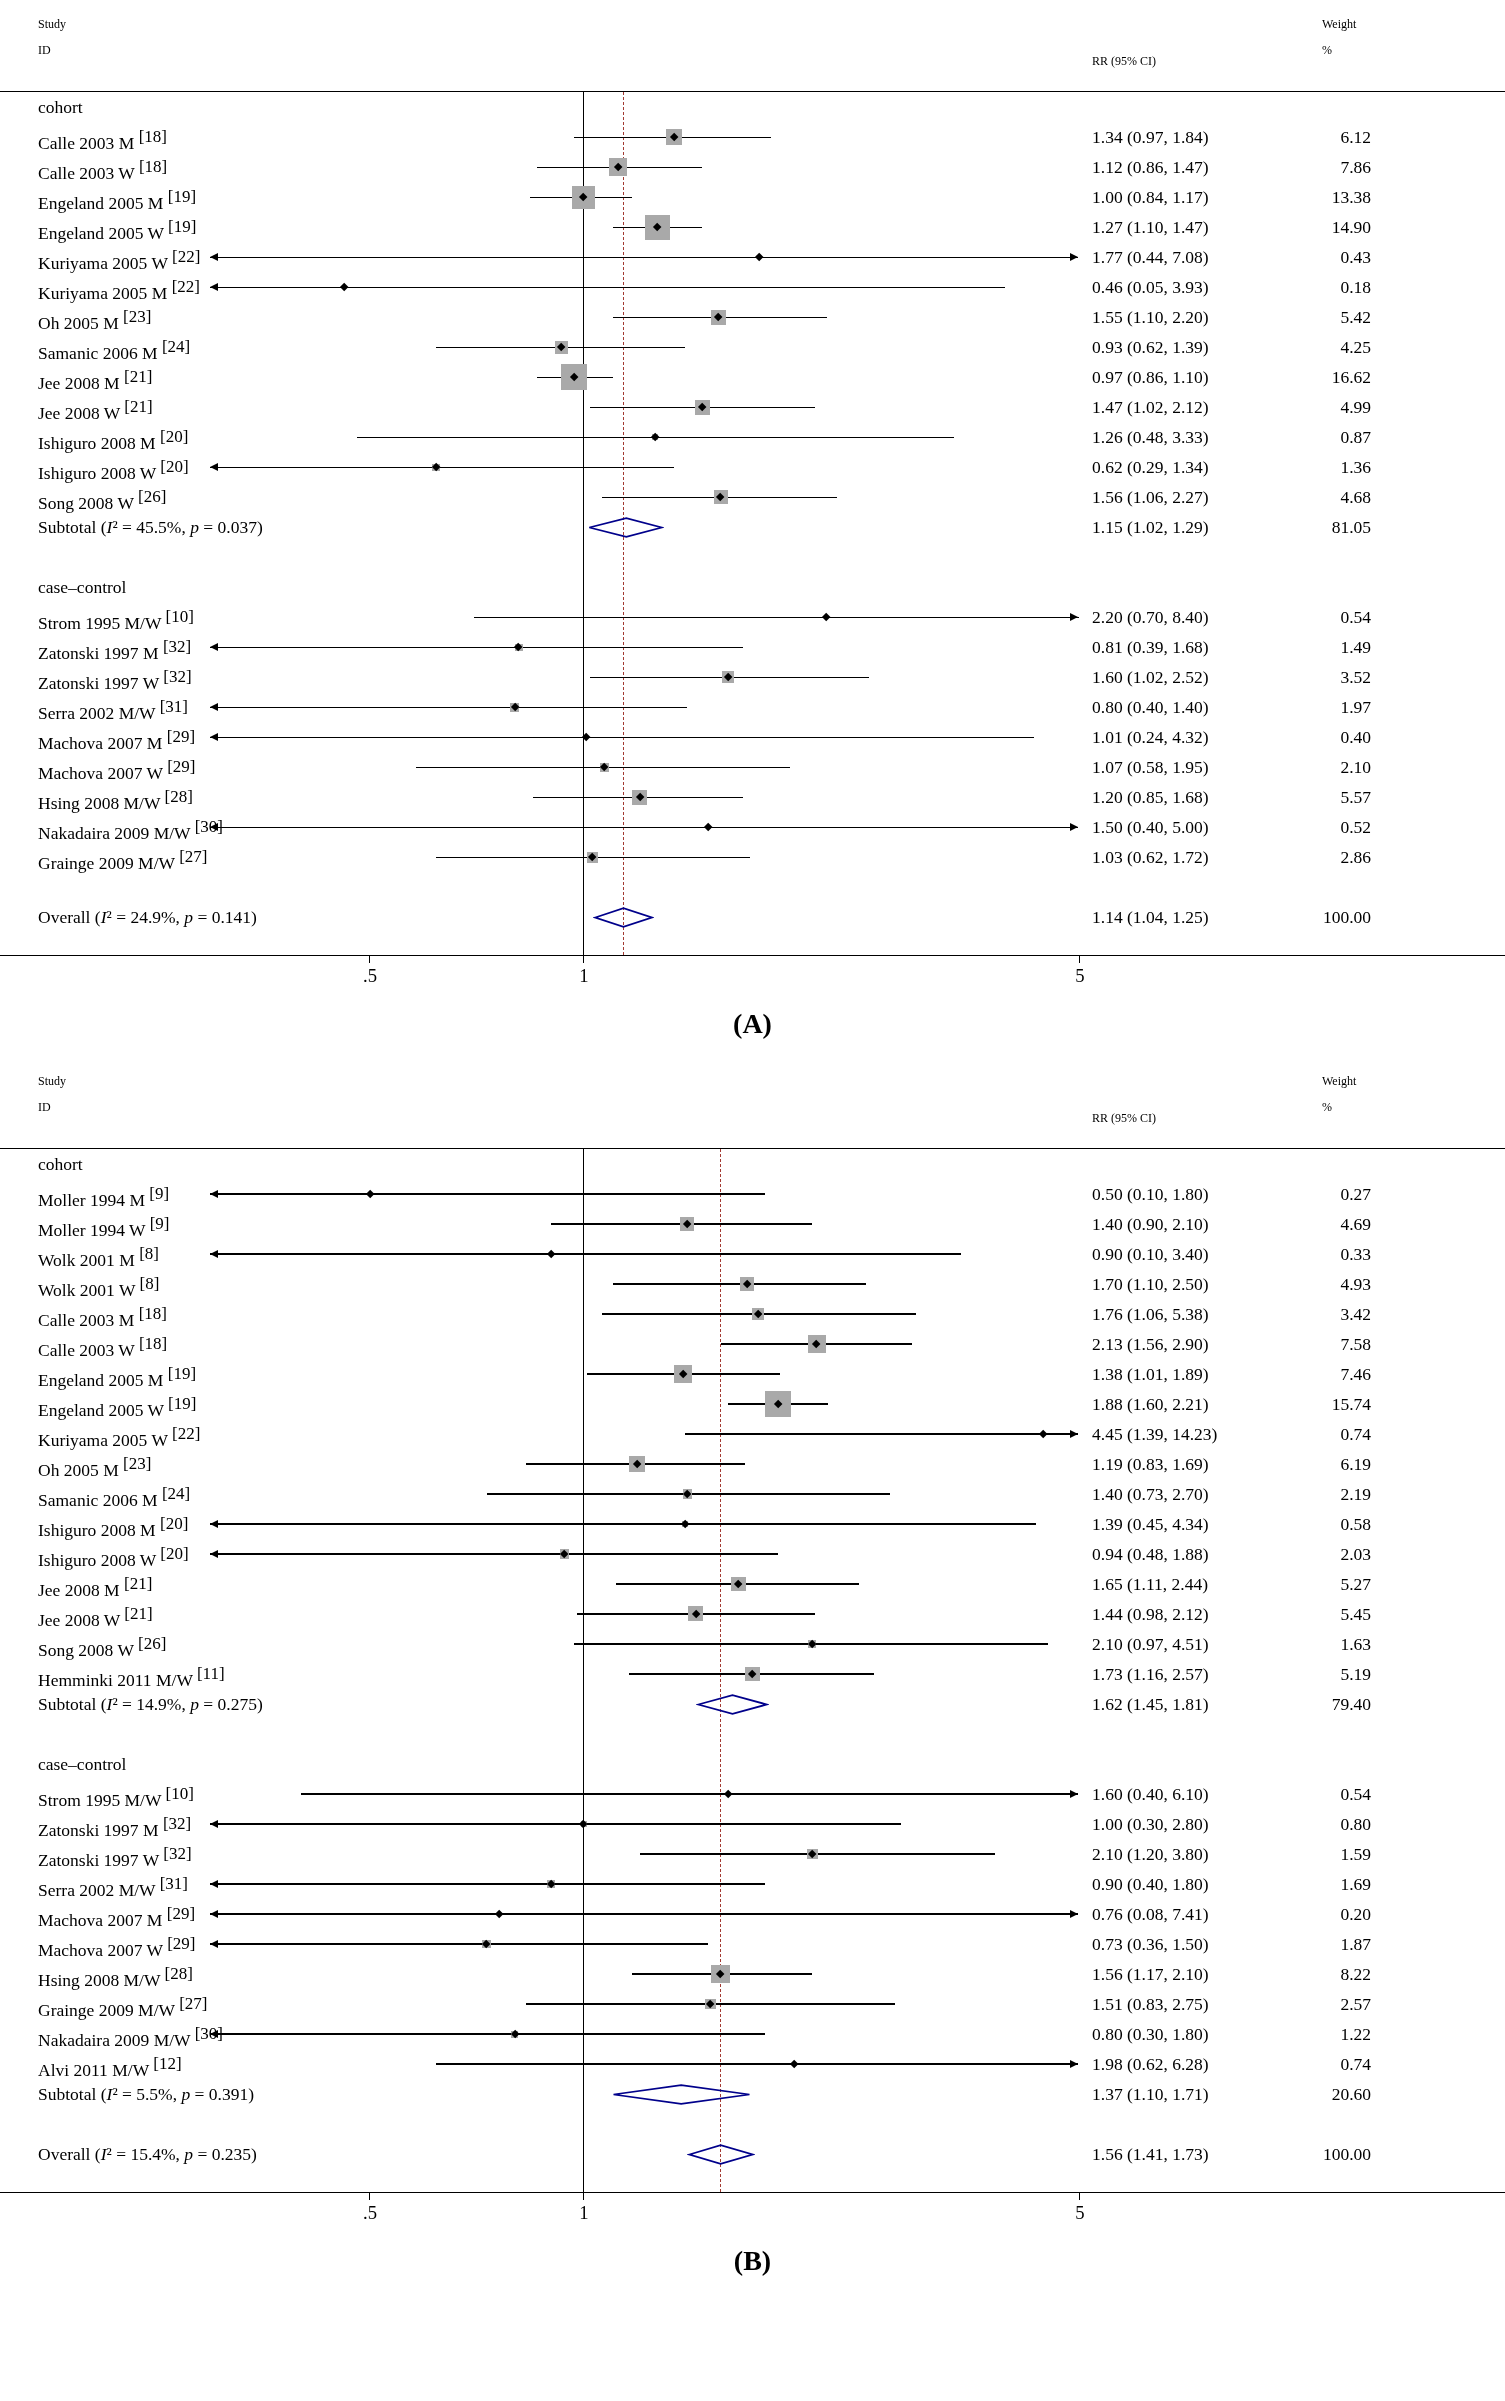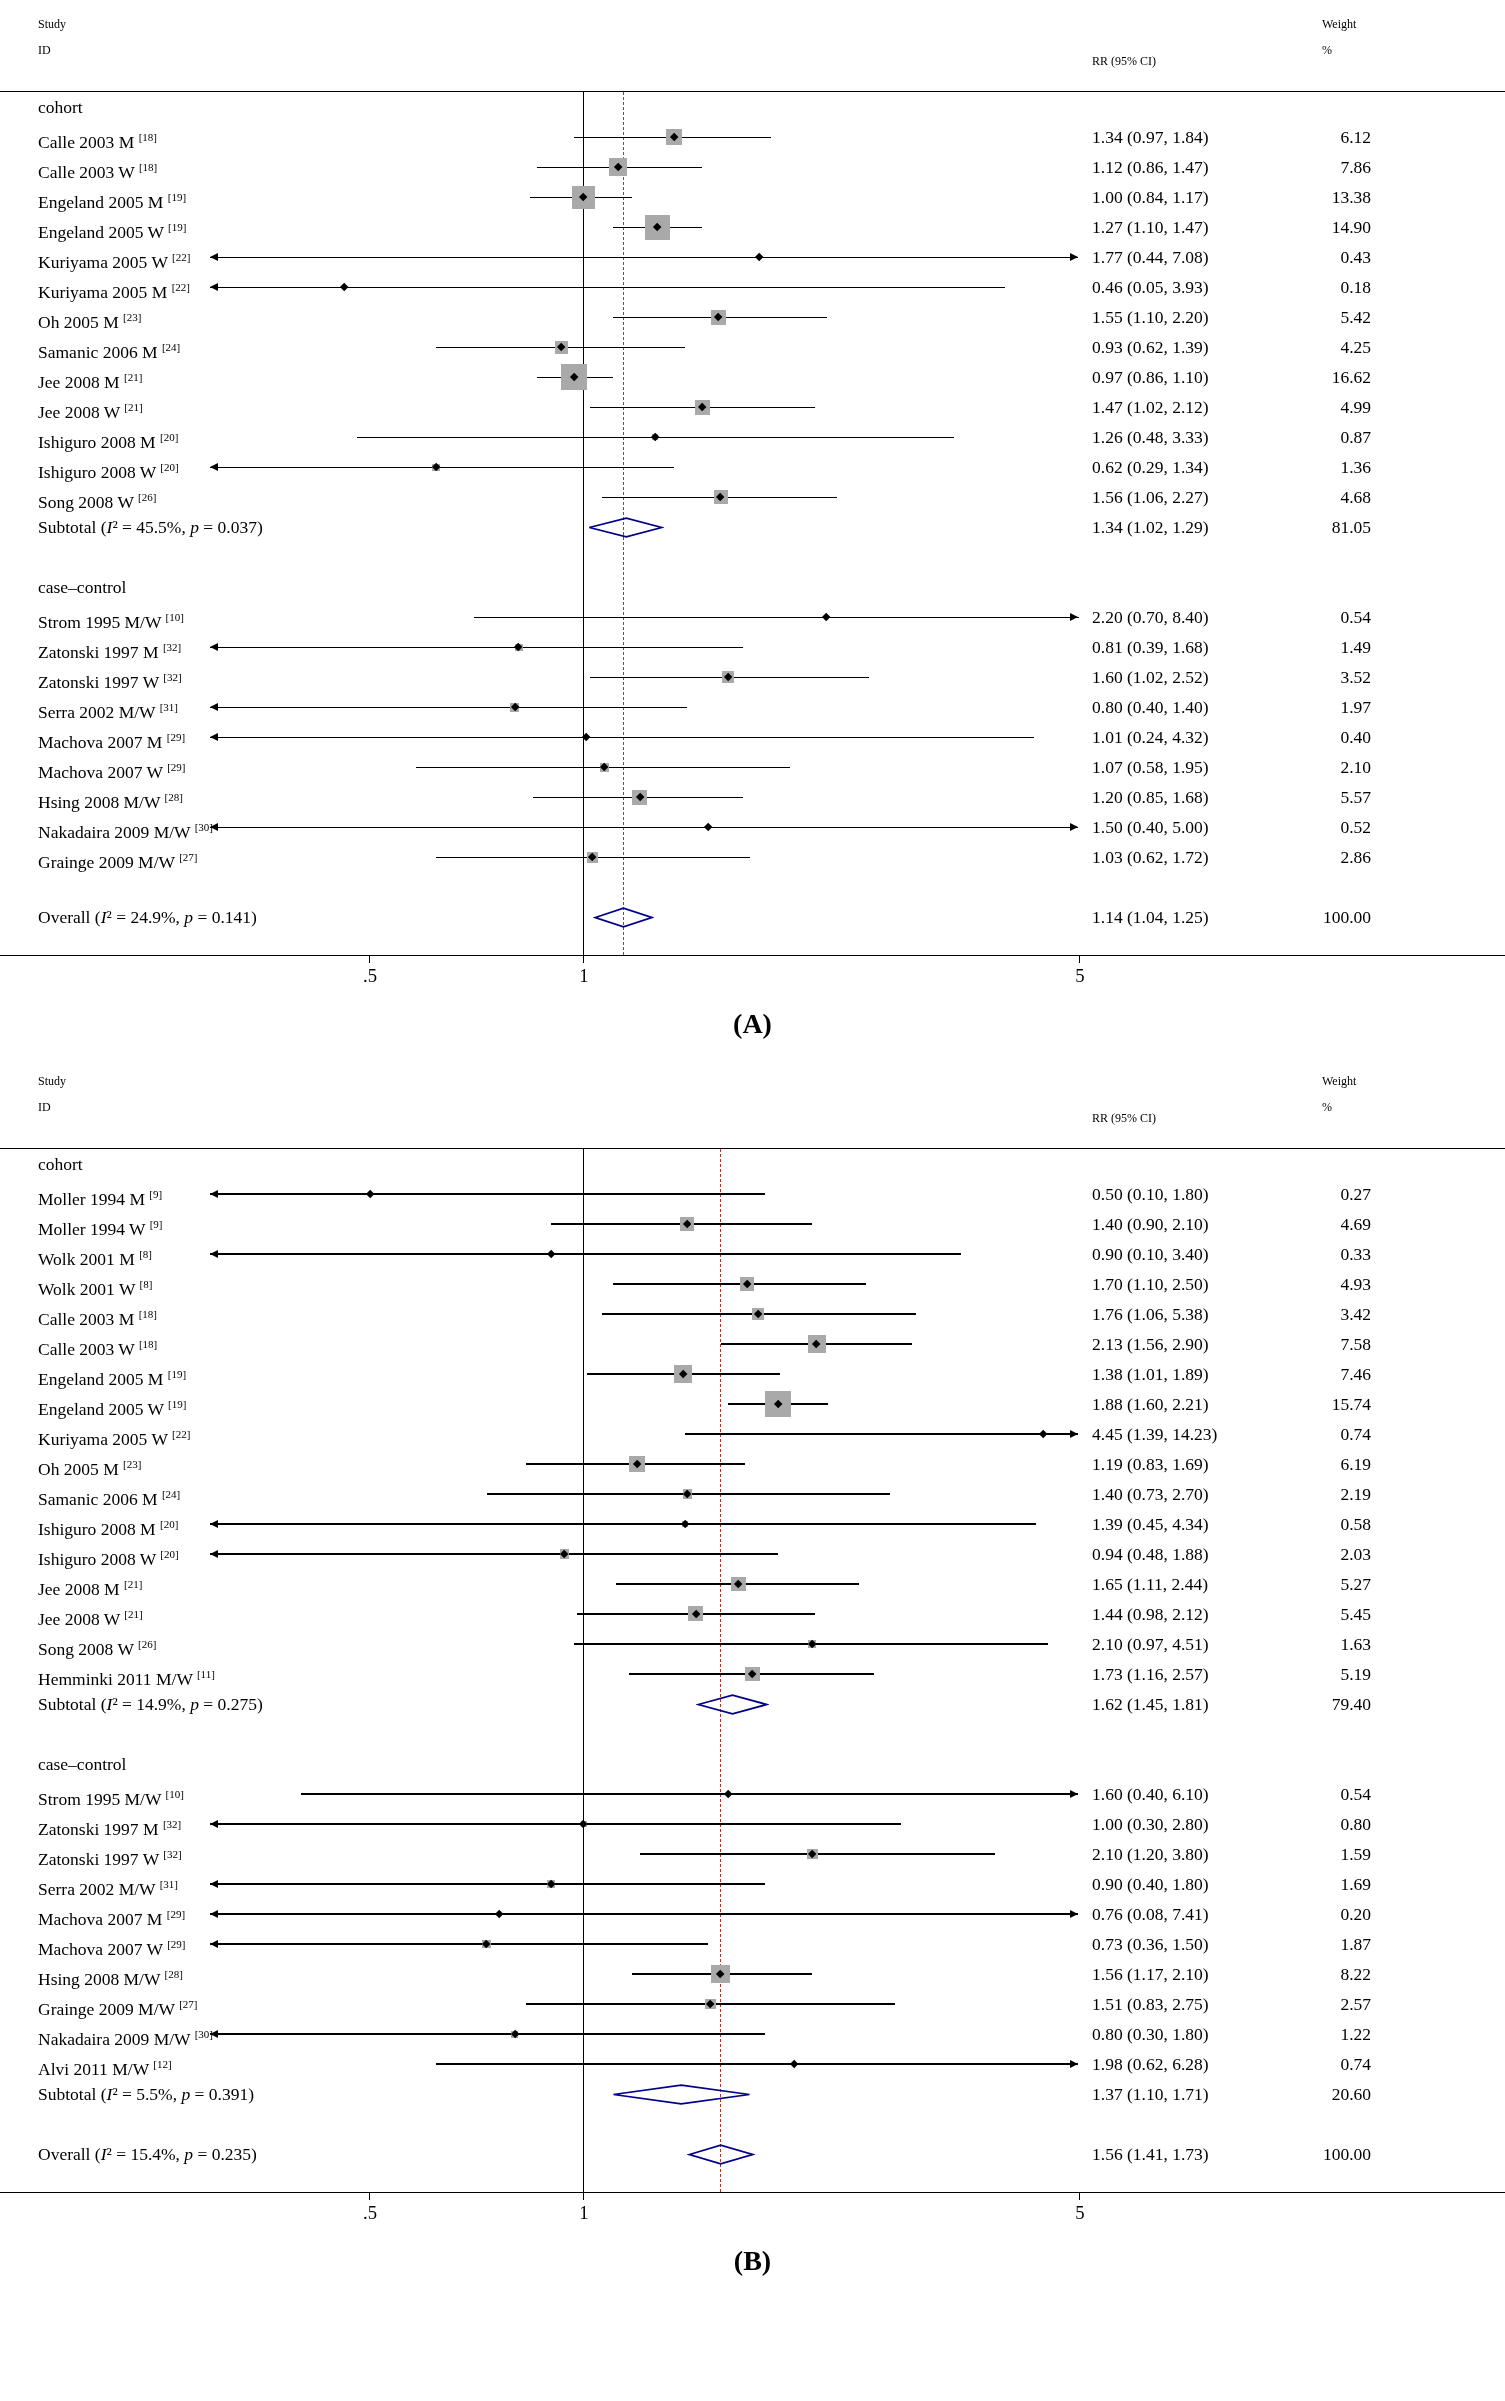--- a/index.html
+++ b/index.html
@@ -6,21 +6,21 @@
        font-family:"Liberation Serif","DejaVu Serif",serif;}
   .panel{position:relative;width:1505px;}
   .p-header{position:relative;height:83px;}
   .hspan{position:absolute;font-size:12px;white-space:nowrap;}
   .rows{position:relative;border-top:1.2px solid #000;border-bottom:1.2px solid #000;}
   .row{position:relative;height:30px;}
   .txt{position:absolute;top:0;font-size:17.5px;line-height:30px;white-space:nowrap;}
   .lbl{left:38px;}
   .rr{left:1092px;}
   .wt{left:1261px;width:110px;text-align:right;}
-  sup{font-size:11px;}
+  sup{font-size:17px;}
   .vline{position:absolute;top:0;bottom:0;width:0;border-left:1.2px solid #000;}
   .dline{position:absolute;top:0;bottom:0;width:0;border-left:1.8px dashed #a33a32;}
   .cl{position:absolute;top:14.6px;height:1.2px;background:#000;}
   .sq{position:absolute;background:#a9a9a9;}
   .pt{position:absolute;top:12px;width:6.4px;height:6.4px;background:#000;transform:rotate(45deg);}
   .arr{position:absolute;top:11px;width:0;height:0;border-top:4.1px solid transparent;border-bottom:4.1px solid transparent;}
   .arr-l{border-right:8.8px solid #000;}
   .arr-r{border-left:8.8px solid #000;}
   .dm{position:absolute;}
   .axis{position:relative;height:44px;}
@@ -150,21 +150,21 @@
           <div class="pt" style="left: 717px;"></div>
           <span class="txt lbl">Song 2008 W <sup>[26]</sup></span>
           <span class="txt rr">1.56 (1.06, 2.27)</span>
           <span class="txt wt">4.68</span>
         </div>
         <div class="row">
           <svg width="77" height="21" class="dm" style="left: 587px; top: 4.7px;" viewBox="0 0 132.016 36">
             <polygon points="4,18 67.35076500749994,2 128.01927886139504,18 67.35076500749994,34" fill="none" stroke="#00008B" stroke-width="3"></polygon>
           </svg>
           <span class="txt lbl">Subtotal (<i>I</i>² = 45.5%, <i>p</i> = 0.037)</span>
-          <span class="txt rr">1.34 (1.02, 1.29)</span>
+          <span class="txt rr">1.15 (1.02, 1.29)</span>
           <span class="txt wt">81.05</span>
         </div>
         <div class="row"></div>
         <div class="row">
           <span class="txt lbl">case–control</span>
         </div>
         <div class="row">
           <div class="cl" style="left: 474px; width: 605px; background: rgb(0, 0, 0);"></div>
           <div class="arr arr-r" style="left: 1070px;"></div>
           <div class="pt" style="left: 823px;"></div>

